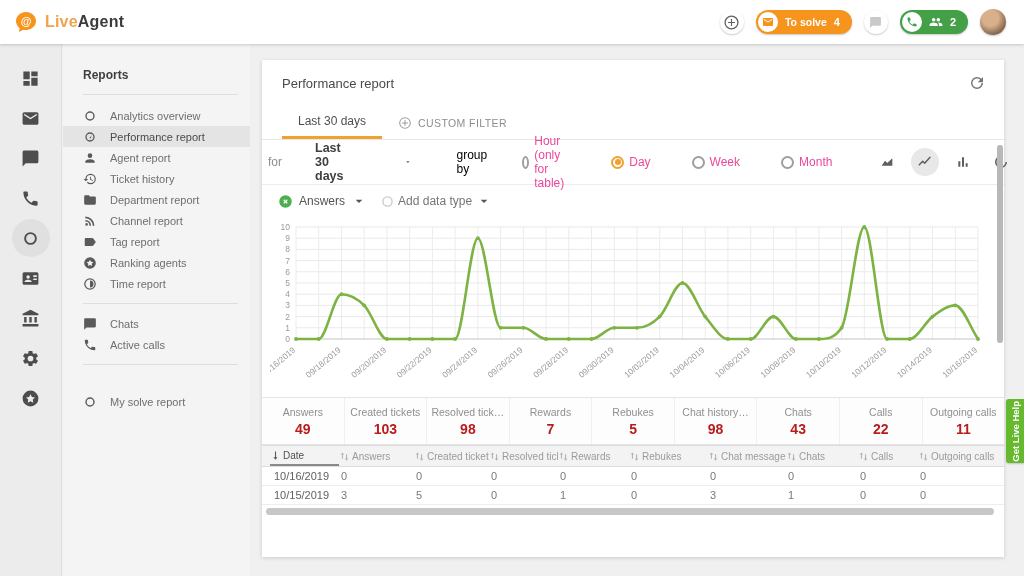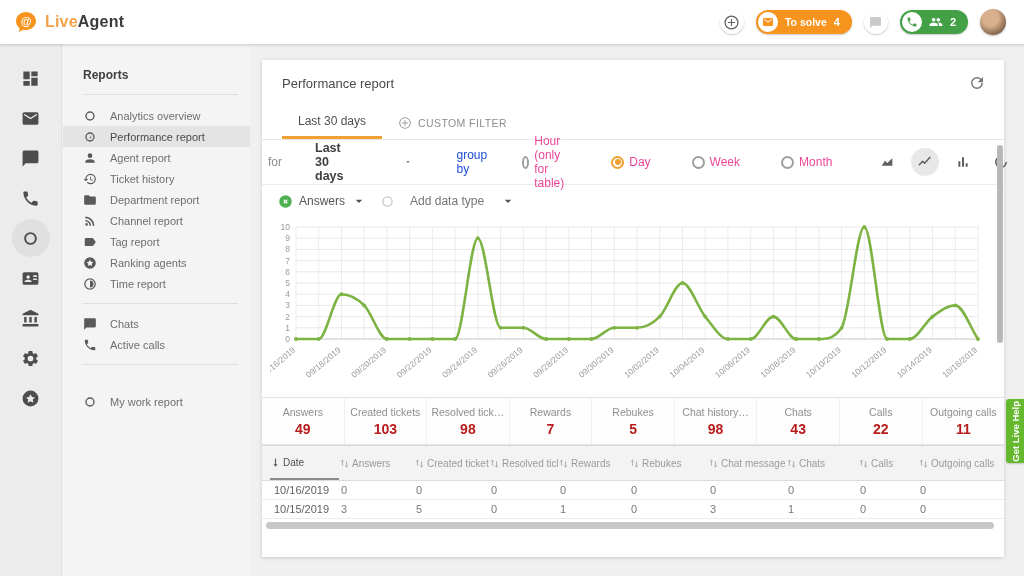--- a/index.html
+++ b/index.html
@@ -65,37 +65,37 @@
   .tab.active { border-bottom:3px solid #efa232; }
   .tab-lbl1 { font-size:12px; color:#4f4f4f; }
   .tab .ic { width:14px; height:14px; color:#9a9a9a; }
   .tab-lbl2 { font-size:10.5px; color:#8d8d8d; letter-spacing:.4px; }
 
   .filter-row { height:45px; display:flex; align-items:center; padding:0 6px; border-bottom:1px solid #ececec;gap:27px; }
   .for-lbl { font-size:12px; color:#8d8d8d; margin-right:6px; }
   .range-val { font-size:12.5px; color:#3f3f3f; font-weight:700; cursor:pointer; display:flex; align-items:center; }
   .caret { width:16px; height:16px; color:#555; }
   .range-val .caret { margin-left:52px; }
-  .groupby-lbl { font-size:12px; color:#1d4ed8; margin:0 8px 0 18px; }
+  .groupby-lbl { font-size:12px; color:#000000; margin:0 8px 0 18px; }
   .radio-opt { display:flex; align-items:center; gap:5px; margin-right:14px; cursor:pointer; }
   .radio { width:13px; height:13px; border-radius:50%; border:2px solid #9e9e9e; position:relative; }
   .radio.sel { border-color:#f0a030; }
   .radio.sel::after { content:""; position:absolute; inset:1.5px; border-radius:50%; background:#f0a030; }
   .radio-lbl { font-size:12px; color:#ec4899; }
   .chart-kinds { margin-left:auto; display:flex; align-items:center; gap:10px; }
   .ck-btn { width:28px; height:28px; border-radius:50%; display:flex; align-items:center; justify-content:center;
     color:#5f5f5f; cursor:pointer; }
   .ck-btn .ic { width:16px; height:16px; }
   .ck-btn.active { background:#e8e8e8; }
 
   .series-row { height:32px; display:flex; align-items:center; padding:0 16px; gap:4px; }
   .chip { display:flex; align-items:center; gap:6px; cursor:pointer; }
   .chip .x-ic { width:15px; height:15px; color:#4caf50; }
   .chip-lbl { font-size:12px; color:#555; }
-  .add-type { display:flex; align-items:center; gap:16px; margin-left:10px; cursor:pointer; }
+  .add-type { display:flex; align-items:center; gap:4px; margin-left:10px; cursor:pointer; }
   .add-type .o-ic { width:13px; height:13px; color:#c9c9c9; }
   .add-lbl { font-size:12px; color:#757575; }
 
   .chart-wrap { height:180px; padding:4px 8px 0 8px; }
   .chart-wrap svg { display:block; }
 
   .stats-row { height:48px; border-top:1px solid #e4e4e4; border-bottom:1px solid #e4e4e4;
     background:#fdfdfd; display:flex; }
   .stat { flex:1; display:flex; flex-direction:column; align-items:center; justify-content:center;
     border-right:1px solid #f0f0f0; }
@@ -104,21 +104,21 @@
   .stat-v { font-size:14px; font-weight:700; color:#b91c1c; }
 
   .export-row { height:36px; display:flex; align-items:center; padding-left:20px; }
   .export-btn { display:flex; align-items:center; gap:4px; border:1px solid #c9c9c9; border-radius:3px;
     background:#fff; padding:6px 8px 6px 12px; font-size:10.5px; font-weight:700; color:#555;
     letter-spacing:.3px; cursor:pointer; font-family:inherit; }
   .export-btn .caret { width:14px; height:14px; }
 
   .tbl { width:100%; }
   .tbl-head { display:grid; grid-template-columns:69px 75px 75px 69px 71px 79px 78px 72px 60px 1fr;
-    padding-left:8px; height:36px; align-items:center; background:#f3f3f3;
+    padding-left:8px; height:22px; align-items:center; background:#f3f3f3;
     border-top:1px solid #dcdcdc; border-bottom:1px solid #dcdcdc; }
   .th { display:flex; align-items:center; gap:2px; font-size:10px; color:#9b9b9b; cursor:pointer;
     height:100%; white-space:nowrap; overflow:hidden; }
   .th .ic { width:11px; height:11px; color:#b5b5b5; flex:0 0 auto; }
   .th.sorted { color:#4f4f4f; border-bottom:2px solid #8a8a8a; }
   .th.sorted .ic { color:#5a5a5a; }
   .tbl-row { display:grid; grid-template-columns:69px 75px 75px 69px 71px 79px 78px 72px 60px 1fr;
     padding-left:8px; height:19px; align-items:center; border-bottom:1px solid #ededed; background:#fff; }
   .td { font-size:11px; color:#7a7a7a; padding-left:2px; }
   .td.date { color:#616161; padding-left:4px; }
@@ -350,21 +350,21 @@
       <span class="sb-lbl">Active calls</span>
     </div>
   <div class="sb-divider2"></div>
   <div class="sb-gap"></div>
   <div class="sb-item">
       <span class="ic">
         <svg viewBox="0 0 24 24" fill="currentColor">
           <path d="M12 4a8 8 0 100 16 8 8 0 000-16zm0 2.4a5.6 5.6 0 110 11.2 5.6 5.6 0 010-11.2z"></path>
         </svg>
       </span>
-      <span class="sb-lbl">My work report</span>
+      <span class="sb-lbl">My solve report</span>
     </div>
 </div>
 
 <div class="card">
   <div class="card-title-row">
     <div class="card-title">Performance report</div>
     <span class="ic refresh-btn">
         <svg viewBox="0 0 24 24" fill="currentColor">
           <path d="M17.65 6.35A7.96 7.96 0 0012 4a8 8 0 108 8h-2.08A6 6 0 1112 6c1.66 0 3.14.69 4.22 1.78L13 11h7V4z"></path>
         </svg>

